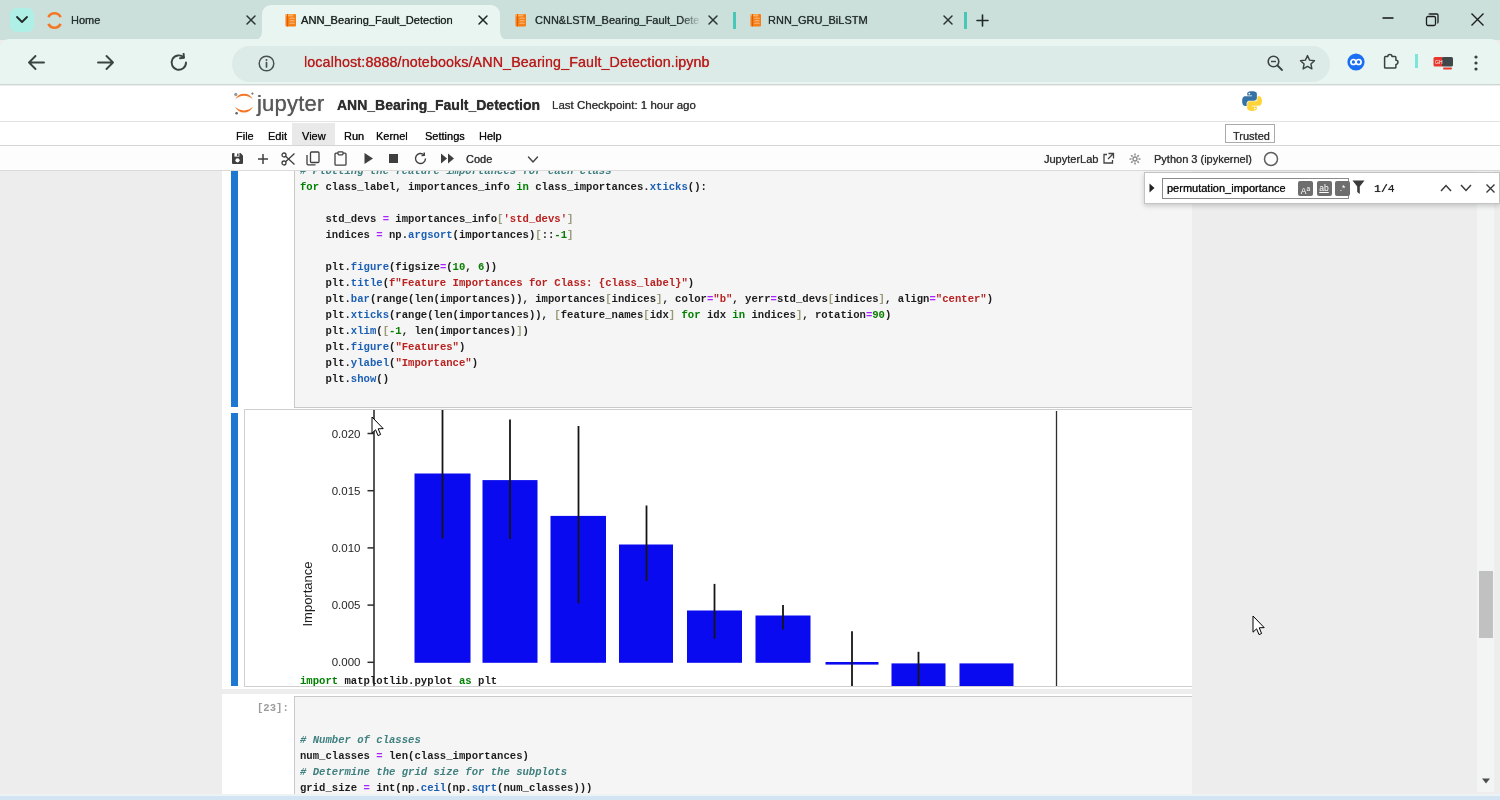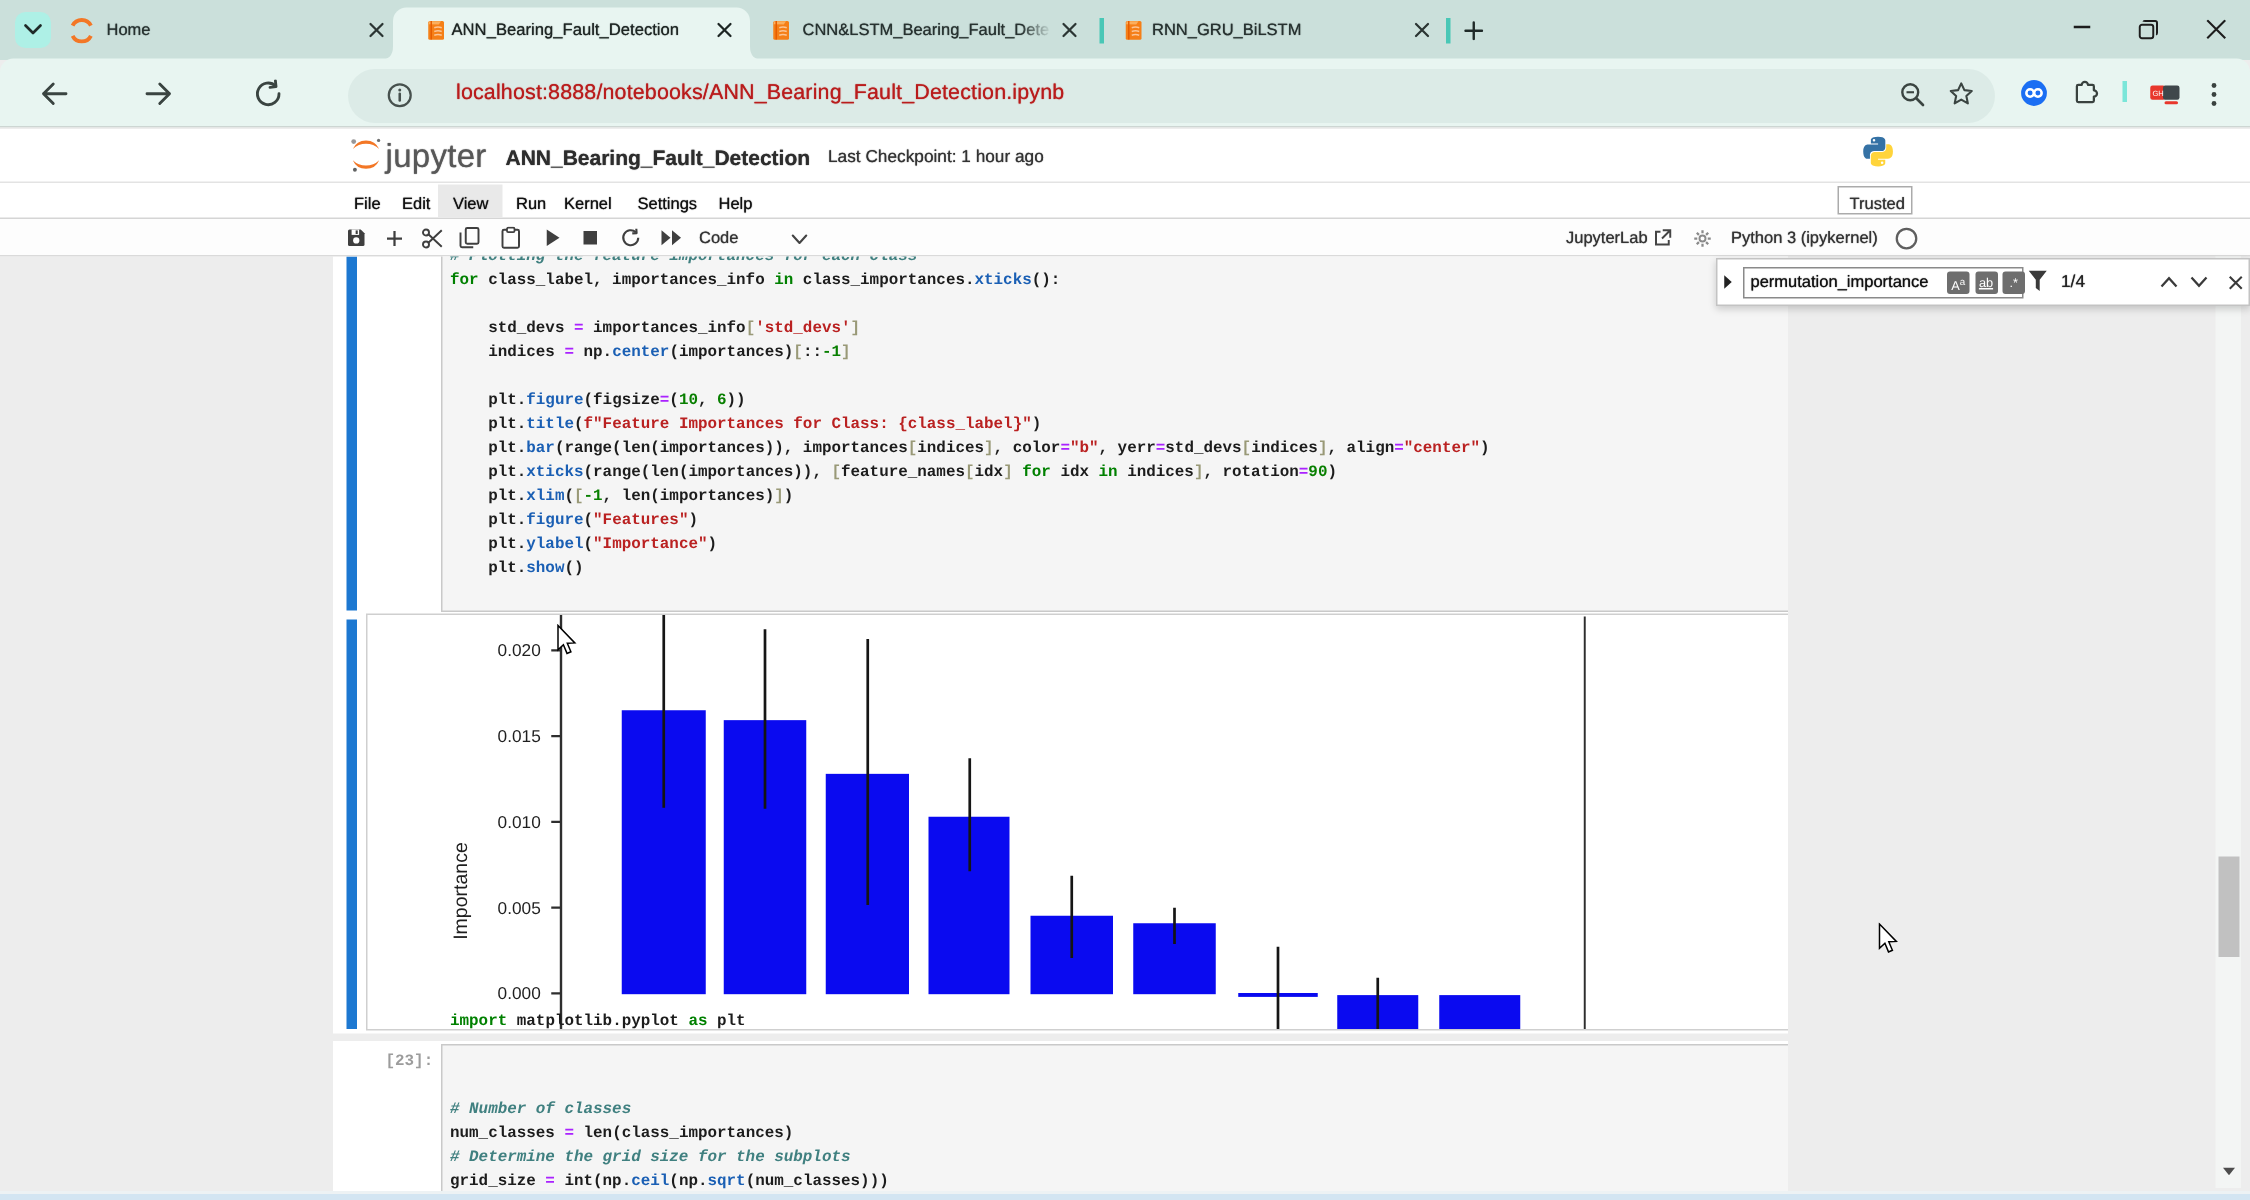--- a/index.html
+++ b/index.html
@@ -260,21 +260,21 @@
   <div class="abs" style="left:222px;top:0;width:1039px;height:518px;background:#ffffff;"></div>
 
   <div class="abs" style="left:294px;top:-12px;width:967px;height:249px;background:#f5f5f5;border:1px solid #c9c9c9;"></div>
 
   <div class="abs" style="left:231px;top:0;width:6.5px;height:235.5px;background:#1d78d1;"></div>
   <div class="abs" style="left:231px;top:241.5px;width:6.5px;height:273.5px;background:#1d78d1;"></div>
 
   <div class="code abs" style="left:300px;top:-8px;"><span class="c"># Plotting the feature importances for each class</span></div>
   <div class="code abs" style="left:300px;top:8px;"><span class="k">for</span> class_label, importances_info <span class="k">in</span> class_importances.<span class="f">xticks</span>():</div>
   <div class="code abs" style="left:300px;top:40px;">    std_devs <span class="o">=</span> importances_info<span class="br">[</span><span class="s">'std_devs'</span><span class="br">]</span></div>
-  <div class="code abs" style="left:300px;top:56px;">    indices <span class="o">=</span> np.<span class="f">center</span>(importances)<span class="br">[</span>::<span class="n">-1</span><span class="br">]</span></div>
+  <div class="code abs" style="left:300px;top:56px;">    indices <span class="o">=</span> np.<span class="f">argsort</span>(importances)<span class="br">[</span>::<span class="n">-1</span><span class="br">]</span></div>
   <div class="code abs" style="left:300px;top:88px;">    plt.<span class="f">figure</span>(figsize<span class="o">=</span>(<span class="n">10</span>, <span class="n">6</span>))</div>
   <div class="code abs" style="left:300px;top:104px;">    plt.<span class="f">title</span>(<span class="s">f"Feature Importances for Class: {class_label}"</span>)</div>
   <div class="code abs" style="left:300px;top:120px;">    plt.<span class="f">bar</span>(range(len(importances)), importances<span class="br">[</span>indices<span class="br">]</span>, color<span class="o">=</span><span class="s">"b"</span>, yerr<span class="o">=</span>std_devs<span class="br">[</span>indices<span class="br">]</span>, align<span class="o">=</span><span class="s">"center"</span>)</div>
   <div class="code abs" style="left:300px;top:136px;">    plt.<span class="f">xticks</span>(range(len(importances)), <span class="br">[</span>feature_names<span class="br">[</span>idx<span class="br">]</span> <span class="k">for</span> idx <span class="k">in</span> indices<span class="br">]</span>, rotation<span class="o">=</span><span class="n">90</span>)</div>
   <div class="code abs" style="left:300px;top:152px;">    plt.<span class="f">xlim</span>(<span class="br">[</span><span class="n">-1</span>, len(importances)<span class="br">]</span>)</div>
   <div class="code abs" style="left:300px;top:168px;">    plt.<span class="f">figure</span>(<span class="s">"Features"</span>)</div>
   <div class="code abs" style="left:300px;top:184px;">    plt.<span class="f">ylabel</span>(<span class="s">"Importance"</span>)</div>
   <div class="code abs" style="left:300px;top:200px;">    plt.<span class="f">show</span>()</div>
 
   <div class="abs" style="left:243.5px;top:237.5px;width:1017px;height:278.5px;background:#fff;border:1px solid #cfcfcf;overflow:hidden;">
@@ -354,21 +354,21 @@
     <polygon points="0.5,0.5 5.5,5 0.5,9.5" fill="#222"></polygon>
   </svg>
 <div class="abs" style="left:1162px;top:177.5px;width:187px;height:21px;background:#fff;border:1px solid #8a8a8a;"></div>
 <span class="abs" style="left:1167px;top:182px;font-size:11px;color:#111;">permutation_importance</span>
 <div class="abs" style="left:1298px;top:180.5px;width:15px;height:15px;background:#6e6e6e;border-radius:2px;color:#fff;font-size:8.5px;text-align:center;line-height:15px;">A<span style="font-size:6.5px;vertical-align:3px;">a</span></div>
 <div class="abs" style="left:1316.5px;top:180.5px;width:15px;height:15px;background:#6e6e6e;border-radius:2px;color:#fff;font-size:8.5px;text-align:center;line-height:14px;"><span style="text-decoration:underline;">ab</span></div>
 <div class="abs" style="left:1335px;top:180.5px;width:15px;height:15px;background:#6e6e6e;border-radius:2px;color:#fff;font-size:8.5px;text-align:center;line-height:15px;">.*</div>
 <svg class="abs" style="left:1352px;top:180px" width="13" height="16" viewBox="0 0 13 16">
     <polygon points="0.5,0.5 12.5,0.5 7.8,6.5 7.8,14 5.2,12 5.2,6.5" fill="#3a3a3a"></polygon>
   </svg>
-<span class="abs" style="left:1374px;top:181.5px;font-size:11.5px;color:#222;">1/4</span>
+<span class="abs" style="left:1374px;top:181.5px;font-size:11.5px;color:#222;font-family:Liberation Mono, monospace;">1/4</span>
 <svg class="abs" style="left:1440px;top:184px" width="12" height="8" viewBox="0 0 12 8">
     <path d="M1 7 L6 1.5 L11 7" fill="none" stroke="#3a3a3a" stroke-width="1.5"></path>
   </svg>
 <svg class="abs" style="left:1460px;top:184px" width="12" height="8" viewBox="0 0 12 8">
     <path d="M1 1 L6 6.5 L11 1" fill="none" stroke="#3a3a3a" stroke-width="1.5"></path>
   </svg>
 <svg class="abs" style="left:1485px;top:183px" width="11" height="11" viewBox="0 0 11 11">
     <path d="M1.5 1.5 L9.5 9.5 M9.5 1.5 L1.5 9.5" stroke="#3a3a3a" stroke-width="1.4"></path>
   </svg>
 

